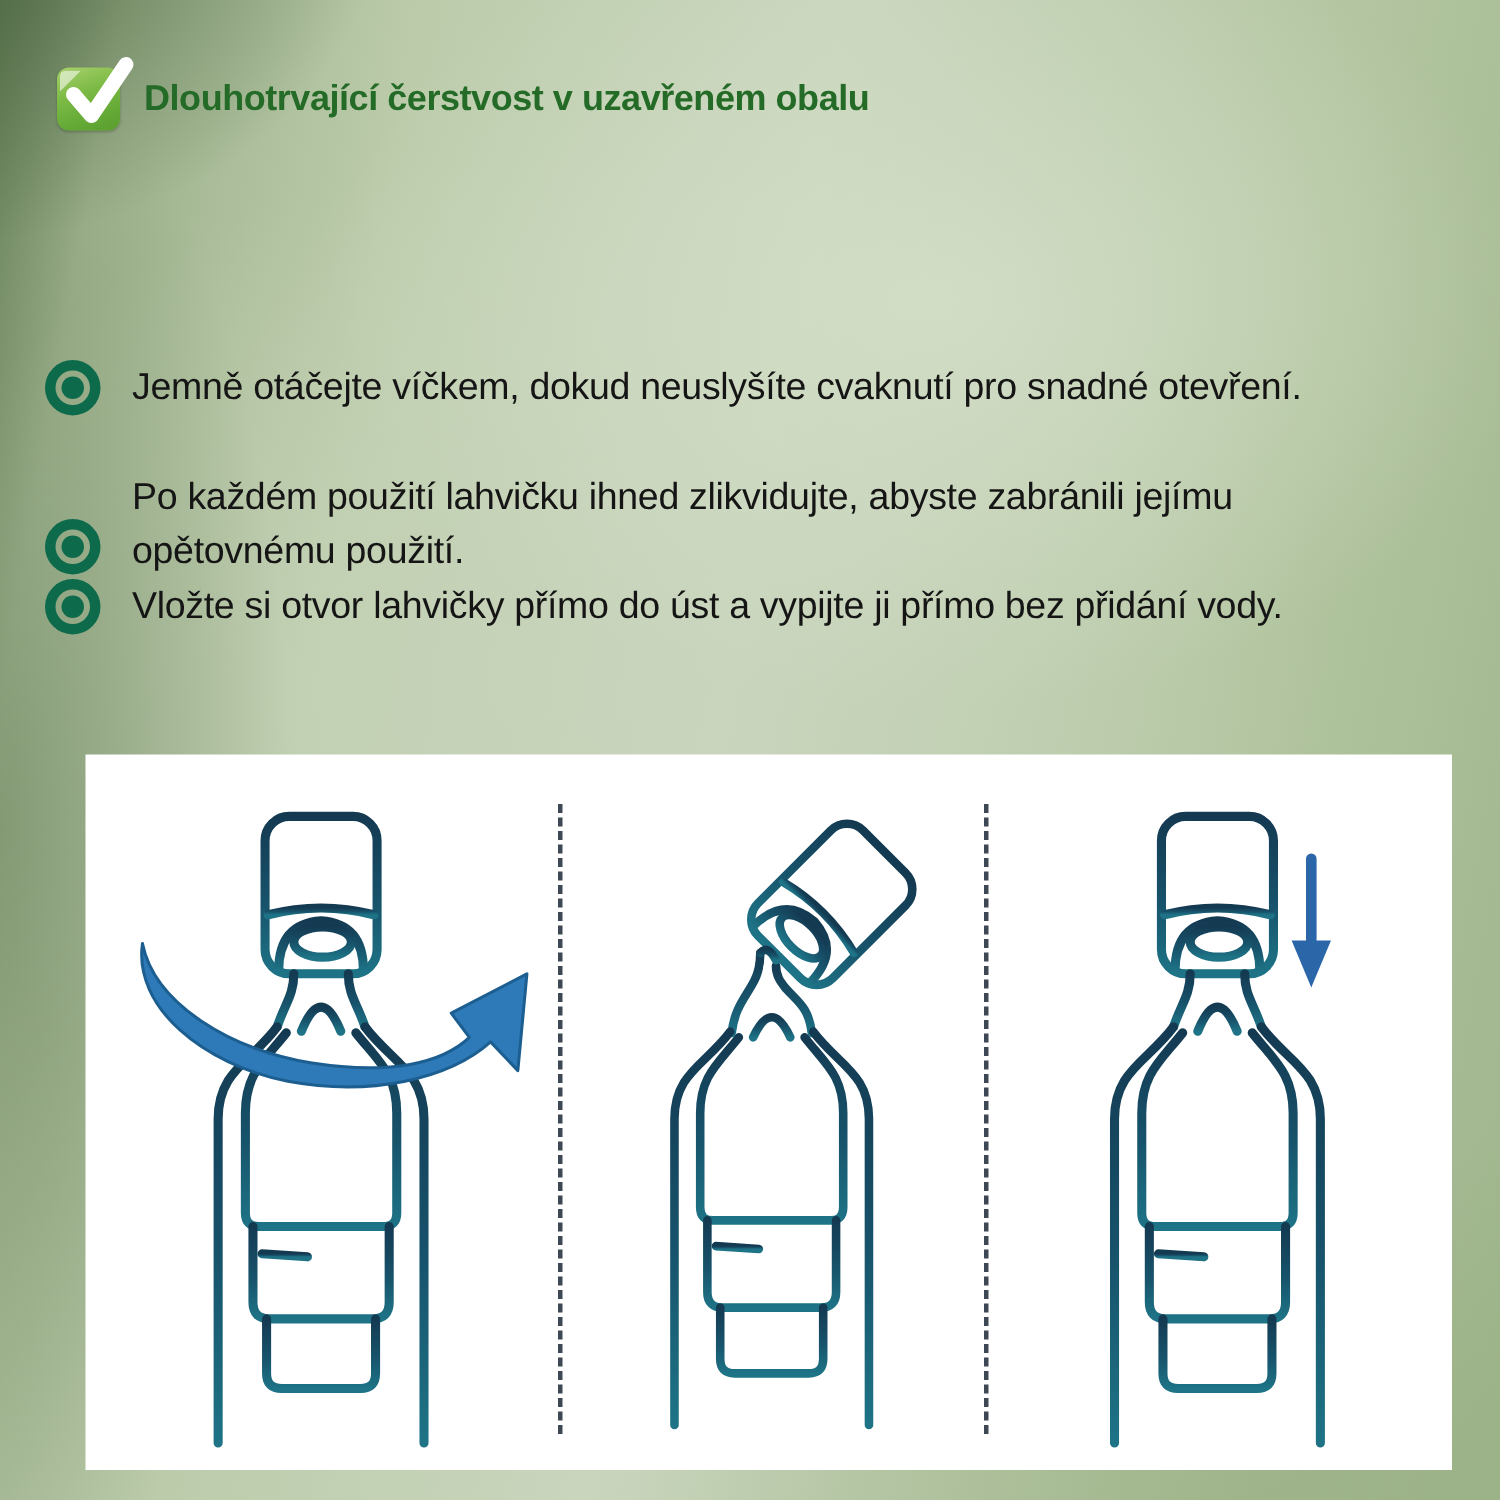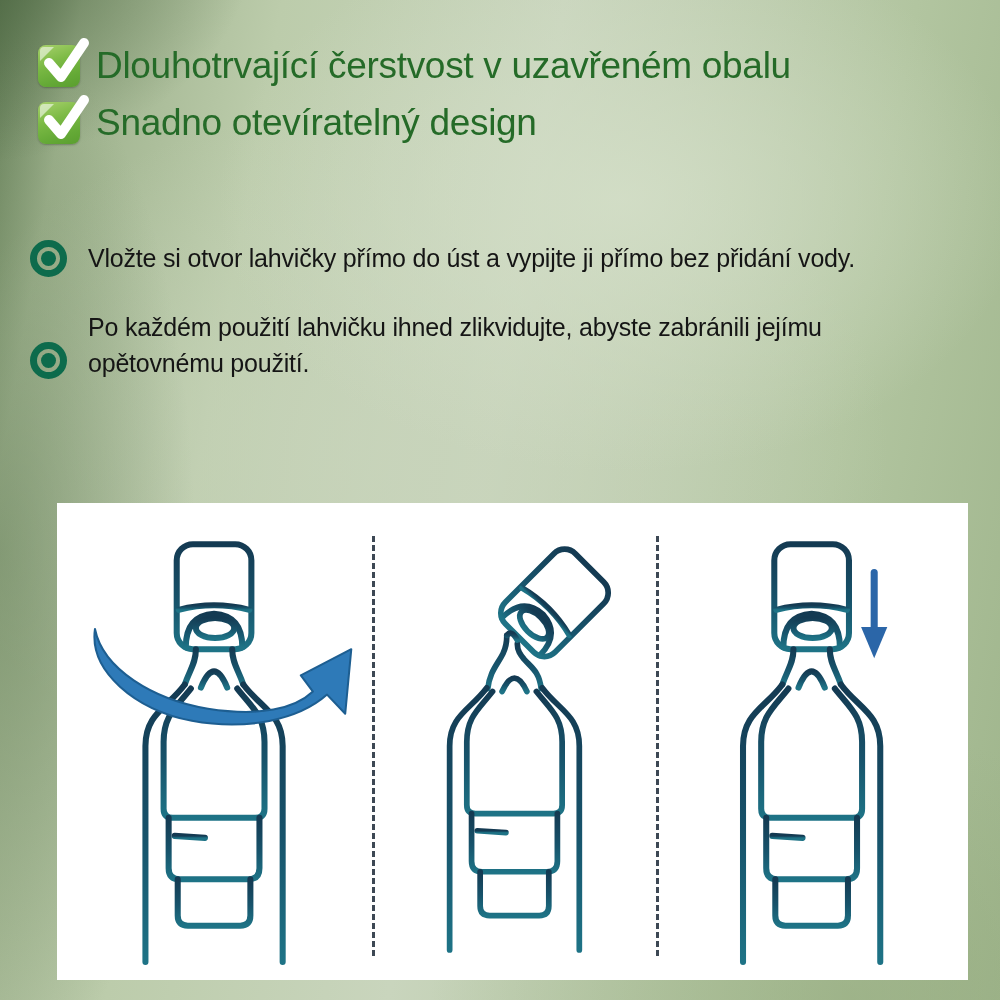--- a/index.html
+++ b/index.html
@@ -23,21 +23,21 @@
     position:relative; width:42px; height:42px; border-radius:8px; flex:none;
     background:linear-gradient(160deg, #a8d16d 0%, #7cba45 40%, #64a936 75%, #5a9e2f 100%);
     box-shadow:0 1px 2px rgba(0,0,0,.25);
   }
   .checkbox::before {
     content:""; position:absolute; left:2px; top:2px; width:14px; height:14px;
     background:rgba(255,255,255,.55); clip-path:polygon(0 0,100% 0,0 100%);
     border-radius:4px 0 0 0;
   }
   .checkbox svg { position:absolute; left:1px; top:-9px; overflow:visible; }
-  .feature-label { font-size:37px; font-weight:400; color:#256b28; letter-spacing:-.3px; white-space:nowrap; }
+  .feature-label { font-size:24px; font-weight:700; color:#256b28; letter-spacing:-.3px; white-space:nowrap; }
 
   
   .instructions { position:absolute; left:30px; top:240px; width:970px; }
   .instr-row { display:flex; gap:21px; }
   .instr-row.r1 { margin-bottom:36px; }
   .instr-row.r2 { margin-bottom:32px; }
   .instr-row.r3 { align-items:flex-end; }
   .target-icon { position:relative; width:37px; height:37px; flex:none; border:7px solid #0d6b4c; border-radius:50%; }
   .instr-row.r3 .target-icon { margin-bottom:3px; }
   .target-icon::after { content:""; position:absolute; inset:4px; border-radius:50%; background:#0d6b4c; }
@@ -59,38 +59,34 @@
 
 <div class="features">
   <div class="feature-row">
     <span class="checkbox">
       <svg width="52" height="50">
           <path d="M10,27 L22,41 L45,7" stroke="#ffffff" stroke-width="10" stroke-linecap="round" stroke-linejoin="round" fill="none"></path>
         </svg>
     </span>
     <span class="feature-label">Dlouhotrvající čerstvost v uzavřeném obalu</span>
   </div>
-  <div class="feature-row">
-    <span class="checkbox">
-      <svg width="52" height="50">
-          <path d="M10,27 L22,41 L45,7" stroke="#ffffff" stroke-width="10" stroke-linecap="round" stroke-linejoin="round" fill="none"></path>
-        </svg>
-    </span>
-    <span class="feature-label">Snadno otevíratelný design</span>
-  </div>
 </div>
 
 <div class="instructions">
-  <div class="instr-row r2">
+  <div class="instr-row r1">
     <span class="target-icon"></span>
-    <span class="instr-text">Vložte si otvor lahvičky přímo do úst a vypijte ji přímo bez přidání vody.</span>
+    <span class="instr-text">Jemně otáčejte víčkem, dokud neuslyšíte cvaknutí pro snadné otevření.</span>
   </div>
   <div class="instr-row r3">
     <span class="target-icon"></span>
     <span class="instr-text">Po každém použití lahvičku ihned zlikvidujte, abyste zabránili jejímu opětovnému použití.</span>
+  </div>
+  <div class="instr-row r2">
+    <span class="target-icon"></span>
+    <span class="instr-text">Vložte si otvor lahvičky přímo do úst a vypijte ji přímo bez přidání vody.</span>
   </div>
 </div>
 
 <div class="panel">
 
   <div class="step-cell cell1">
     <svg viewBox="0 0 280 450" preserveAspectRatio="xMidYMid meet">
       <defs>
         <linearGradient id="bottleGrad" x1="0" y1="0" x2="0" y2="1">
           <stop offset="0" stop-color="#143a52"></stop>

